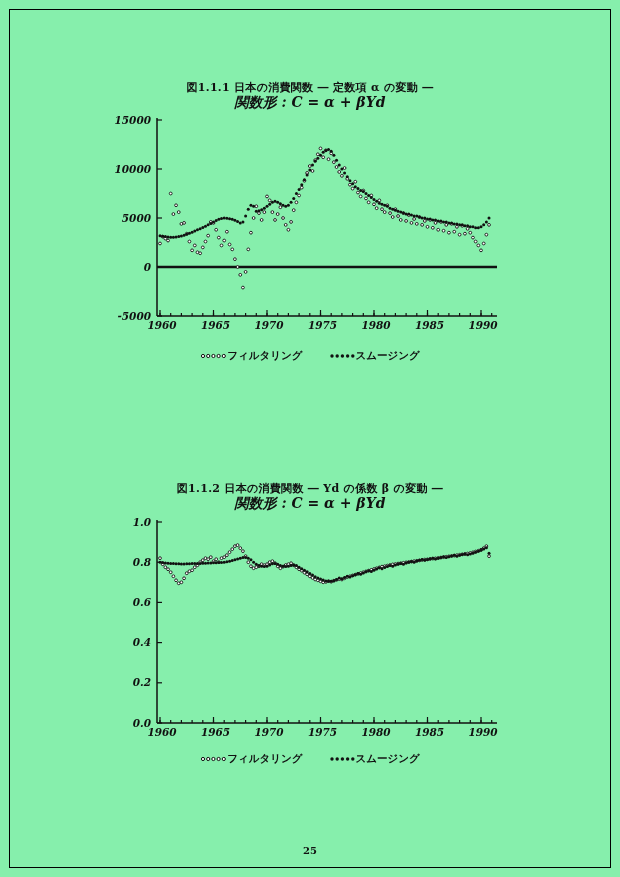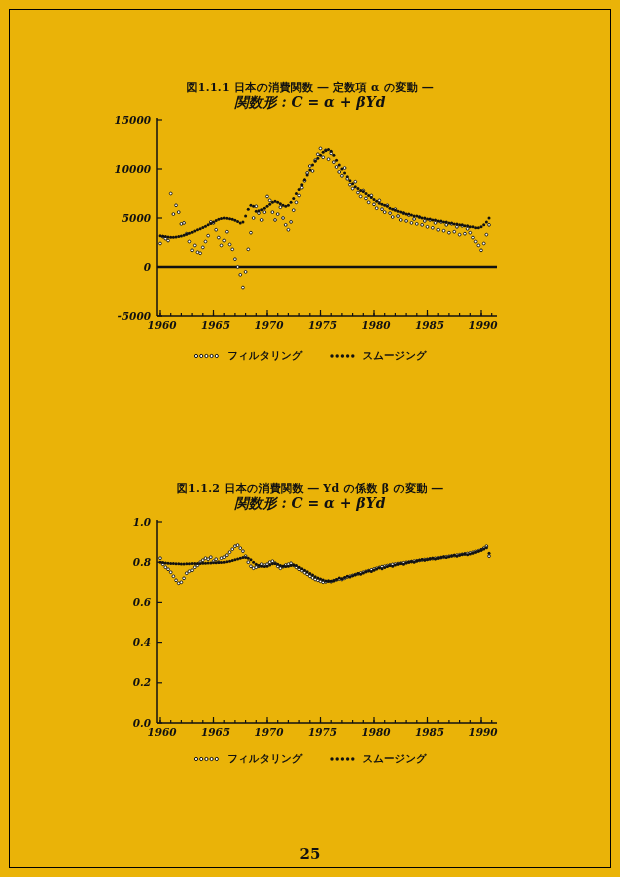--- a/index.html
+++ b/index.html
@@ -1,17 +1,17 @@
 <!DOCTYPE html>
 <html><head>
 <meta charset="utf-8">
 <style>
   html,body{margin:0;padding:0;background:#e8e8e8;}
   .page{
-    position:relative;width:620px;height:877px;background:#eab308;
+    position:relative;width:620px;height:877px;background:#86efac;
     font-family:"DejaVu Serif","Liberation Serif",serif;color:#111;
     overflow:hidden;
   }
   .frame{
     position:absolute;left:9px;top:9px;width:600px;height:857px;
     border:1px solid #000;pointer-events:none;
   }
   .chart-title{
     position:absolute;left:0;width:620px;text-align:center;
     font-size:11px;font-weight:bold;letter-spacing:0.3px;
@@ -23,26 +23,26 @@
   .t1{top:80px;} .s1{top:94px;}
   .t2{top:481px;} .s2{top:495px;}
   svg.plot{position:absolute;left:0;}
   #chart-svg-0{top:60px;}
   #chart-svg-1{top:460px;}
   .legend{
     position:absolute;left:0;width:620px;display:flex;
     justify-content:center;align-items:center;gap:26px;
   }
   .lg1{top:349px;} .lg2{top:752px;}
-  .legend-item{display:flex;align-items:center;gap:7px;}
+  .legend-item{display:flex;align-items:center;}
   .legend-label{font-size:10.5px;font-weight:bold;}
   .legend-marker{display:inline-block;line-height:0;}
   .page-number{
     position:absolute;left:0;top:845px;width:620px;text-align:center;
-    font-size:15px;font-weight:bold;
+    font-size:10px;font-weight:bold;
   }
 </style>
 </head>
 <body>
 
 <div class="page">
   <div class="frame"></div>
 
   <section>
     <div class="chart-title t1">図1.1.1 日本の消費関数 ― 定数項 α の変動 ―</div>

